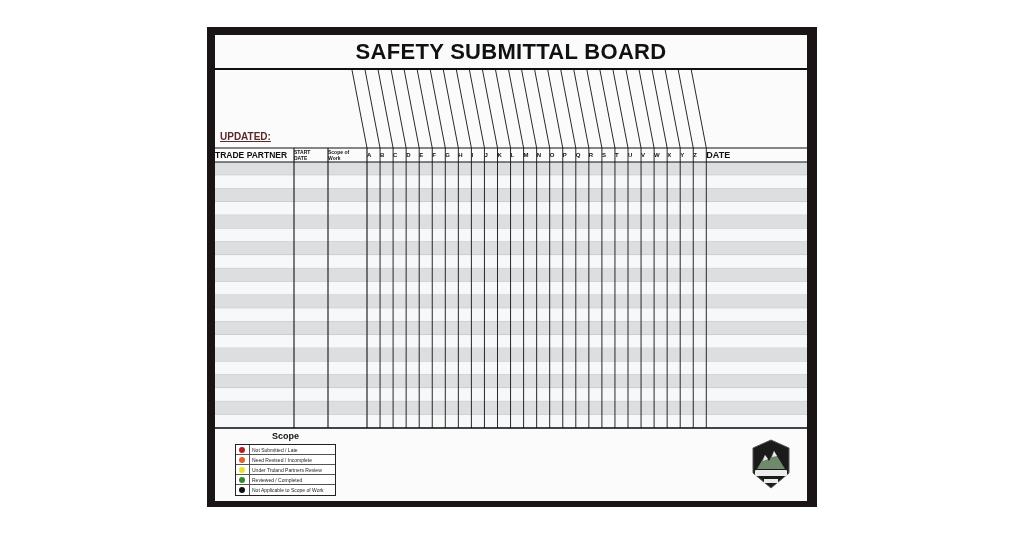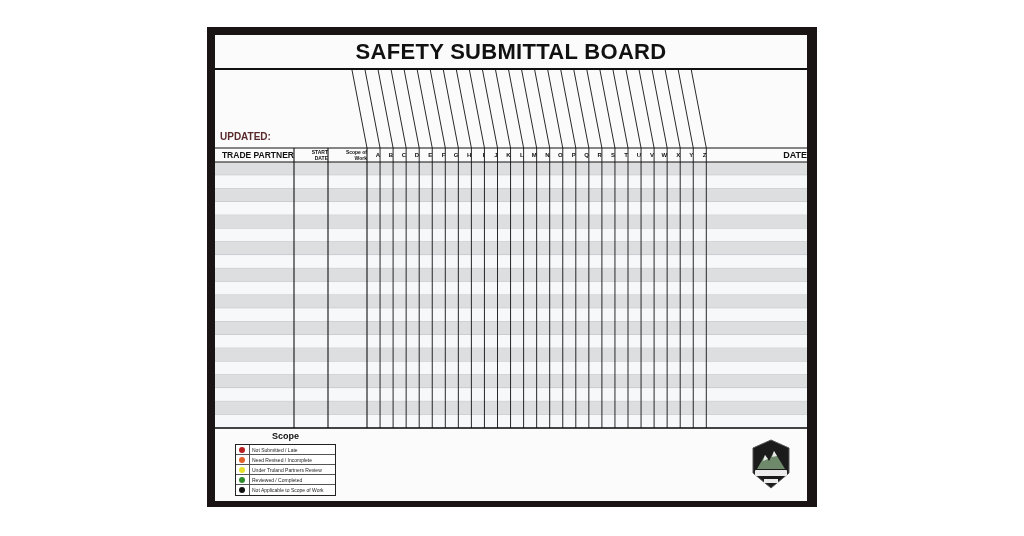--- a/index.html
+++ b/index.html
@@ -1,23 +1,23 @@
 <!DOCTYPE html>
 <html><head>
 <meta charset="utf-8">
 <style>
   html, body { margin:0; padding:0; background:#ffffff; }
   body { width:1024px; height:536px; position:relative; overflow:hidden; font-family:"Liberation Sans", sans-serif; }
   .frame { position:absolute; left:207px; top:27px; width:610px; height:480px; background:#1a1414; box-sizing:border-box; }
   .board { position:absolute; left:8px; top:8px; width:592px; height:466px; background:#fbfbfb; box-sizing:border-box; }
   .title { position:absolute; left:0; top:0; width:592px; height:34px; text-align:center; font-weight:bold; font-size:22px; line-height:34px; color:#111; letter-spacing:0.3px; }
   .title-rule { position:absolute; left:0; top:33px; width:592px; height:2px; background:#111; }
-  .updated { position:absolute; left:5px; top:96px; font-size:10px; font-weight:bold; color:#5a2a2a; }
+  .updated { position:absolute; left:5px; top:96px; font-size:10px; font-weight:bold; color:#5a2a2a;text-decoration:underline; }
   svg.grid { position:absolute; left:0; top:0; }
-  .hdr { position:absolute; font-weight:bold; color:#111; text-align:right;border-radius:6px; }
+  .hdr { position:absolute; font-weight:bold; color:#111; text-align:left;border-radius:6px; }
   .legend-box { position:absolute; left:20px; top:409px; width:101px; height:52px; border:1px solid #222; box-sizing:border-box; background:#fff; }
   .legend-title { position:absolute; left:20px; top:396px; width:101px; text-align:center; font-size:9px; font-weight:bold; color:#111; }
   .legend-row { position:absolute; left:0; width:99px; height:10px; border-bottom:1px solid #555; box-sizing:border-box; }
   .legend-row:last-child { border-bottom:none; }
   .legend-dot { position:absolute; left:3px; top:2px; width:6px; height:6px; border-radius:50%; }
   .legend-sep { position:absolute; left:13px; top:0; width:1px; height:10px; background:#555; }
   .legend-label { position:absolute; left:16px; top:1px; font-size:5px; line-height:8px; color:#222; white-space:nowrap; }
   .logo { position:absolute; left:536px; top:404px; width:40px; height:50px; }
 </style>
 </head>

